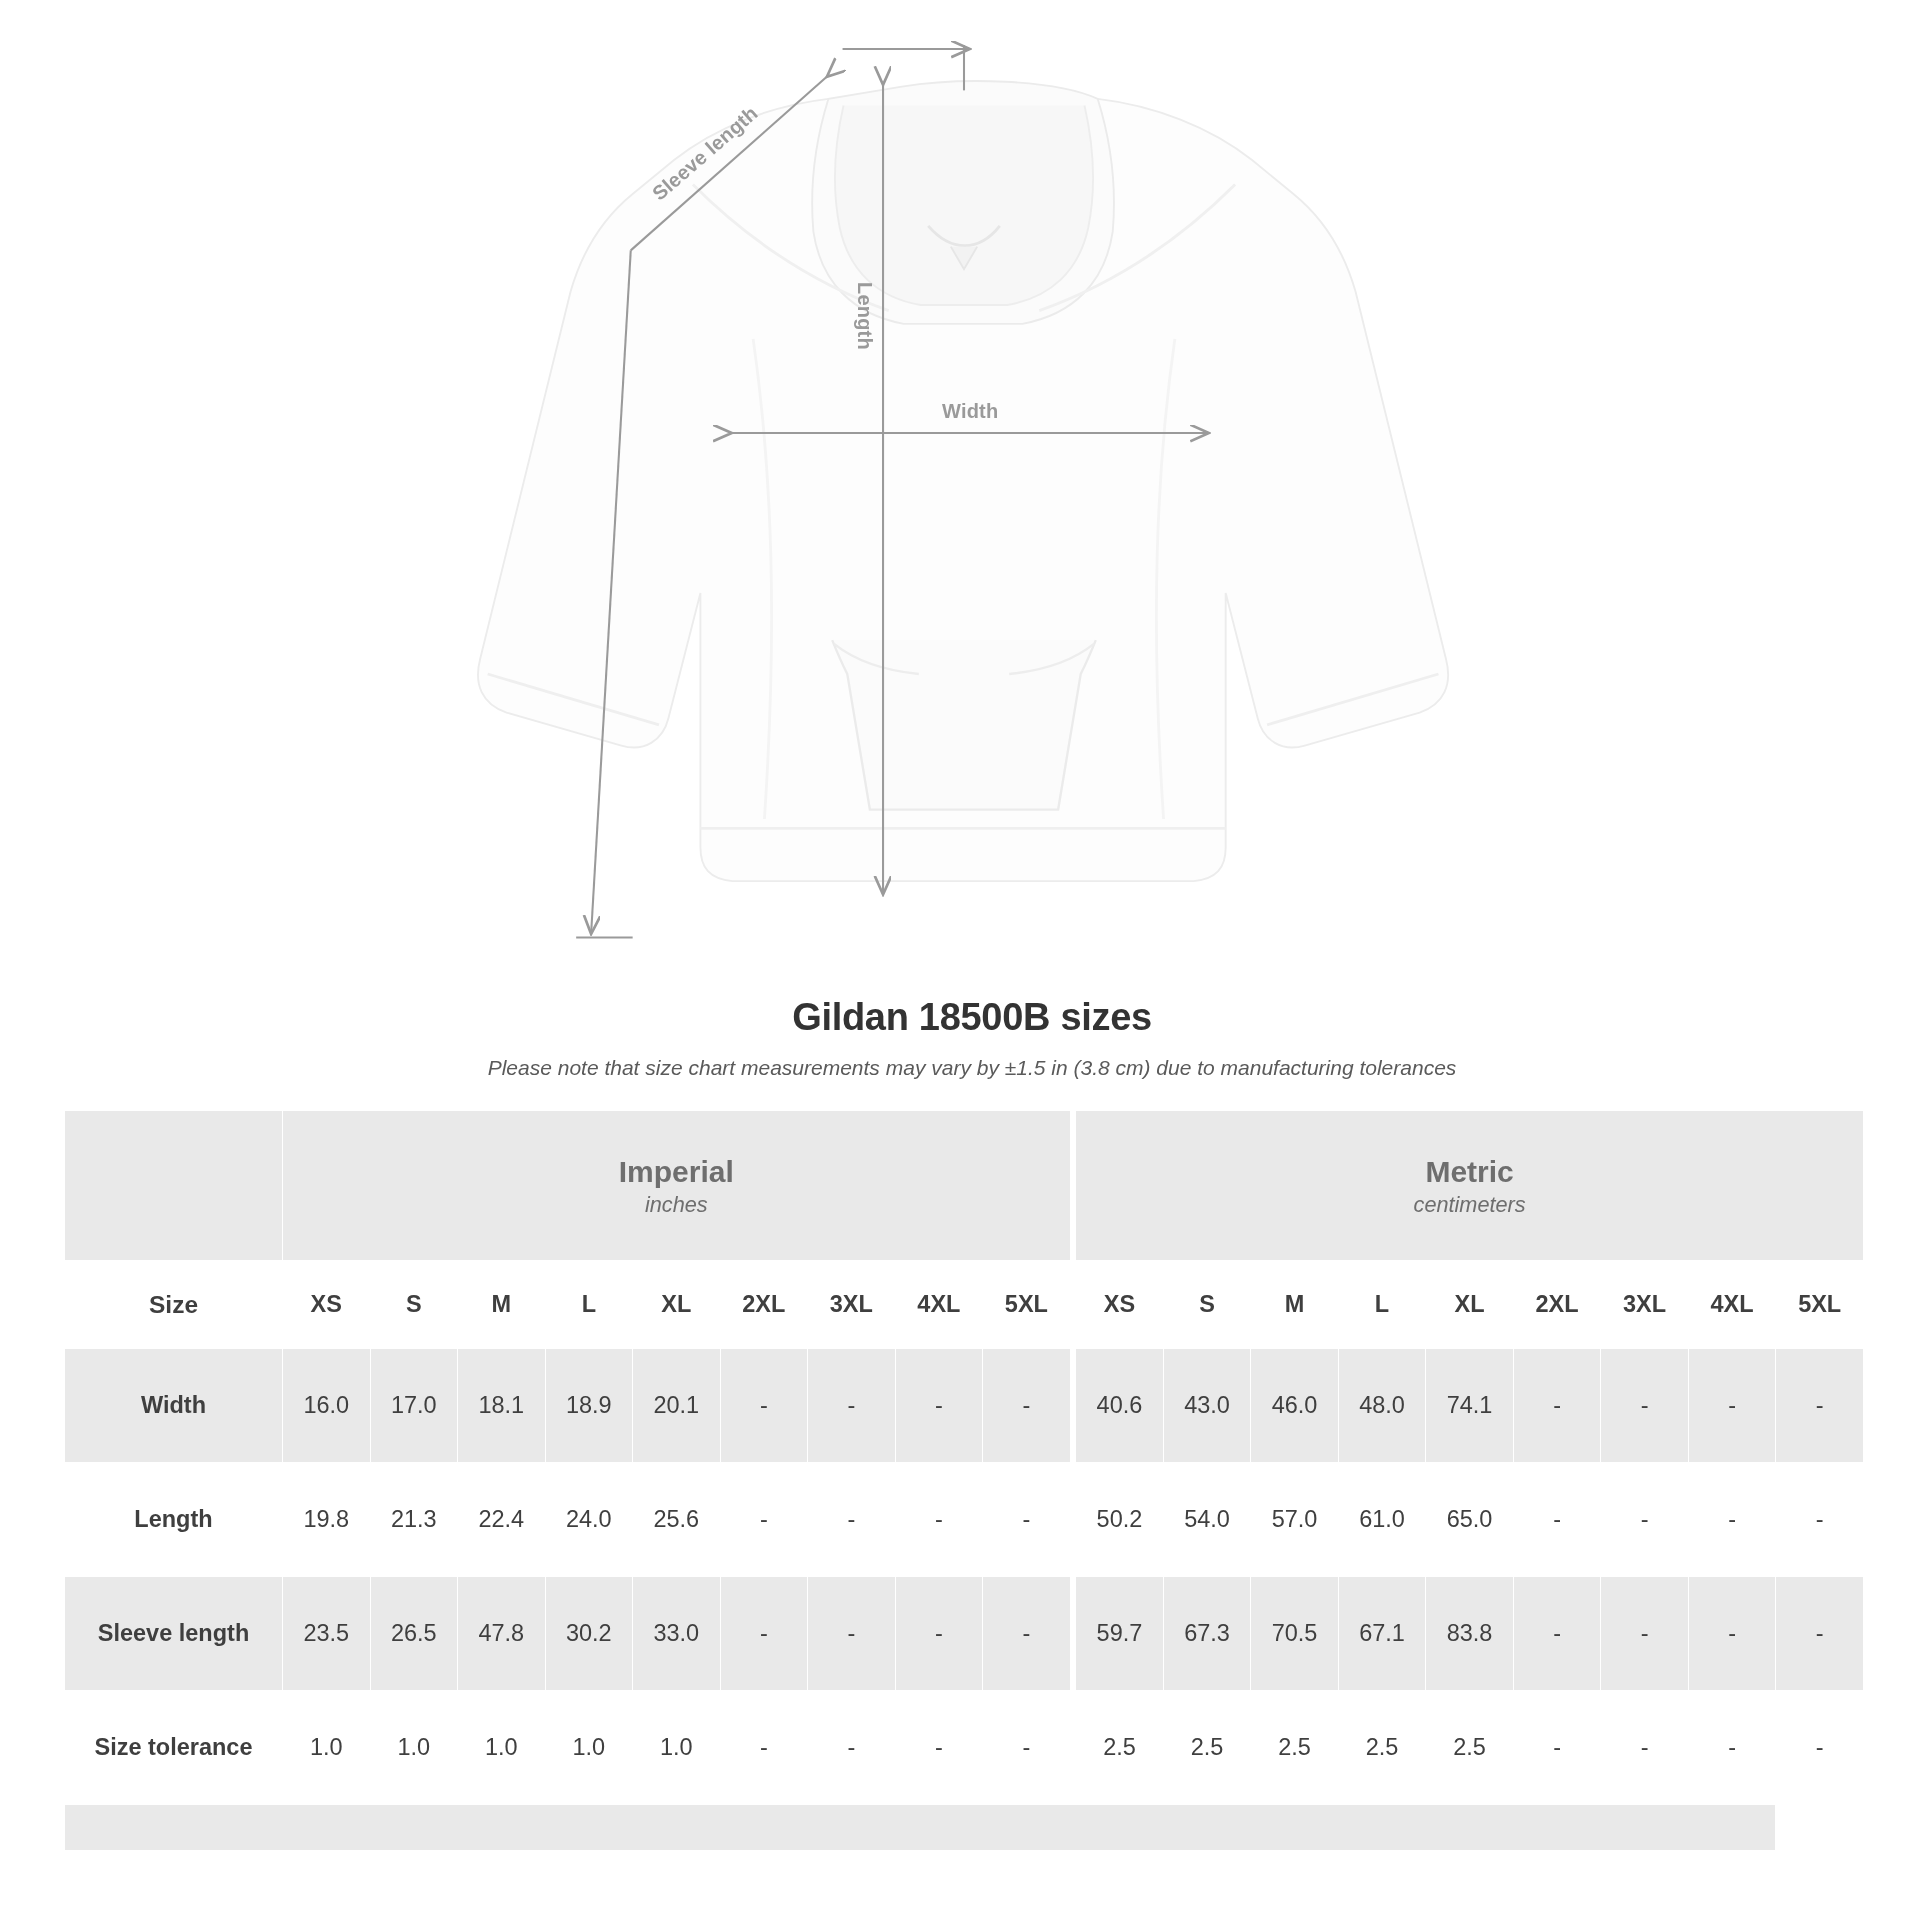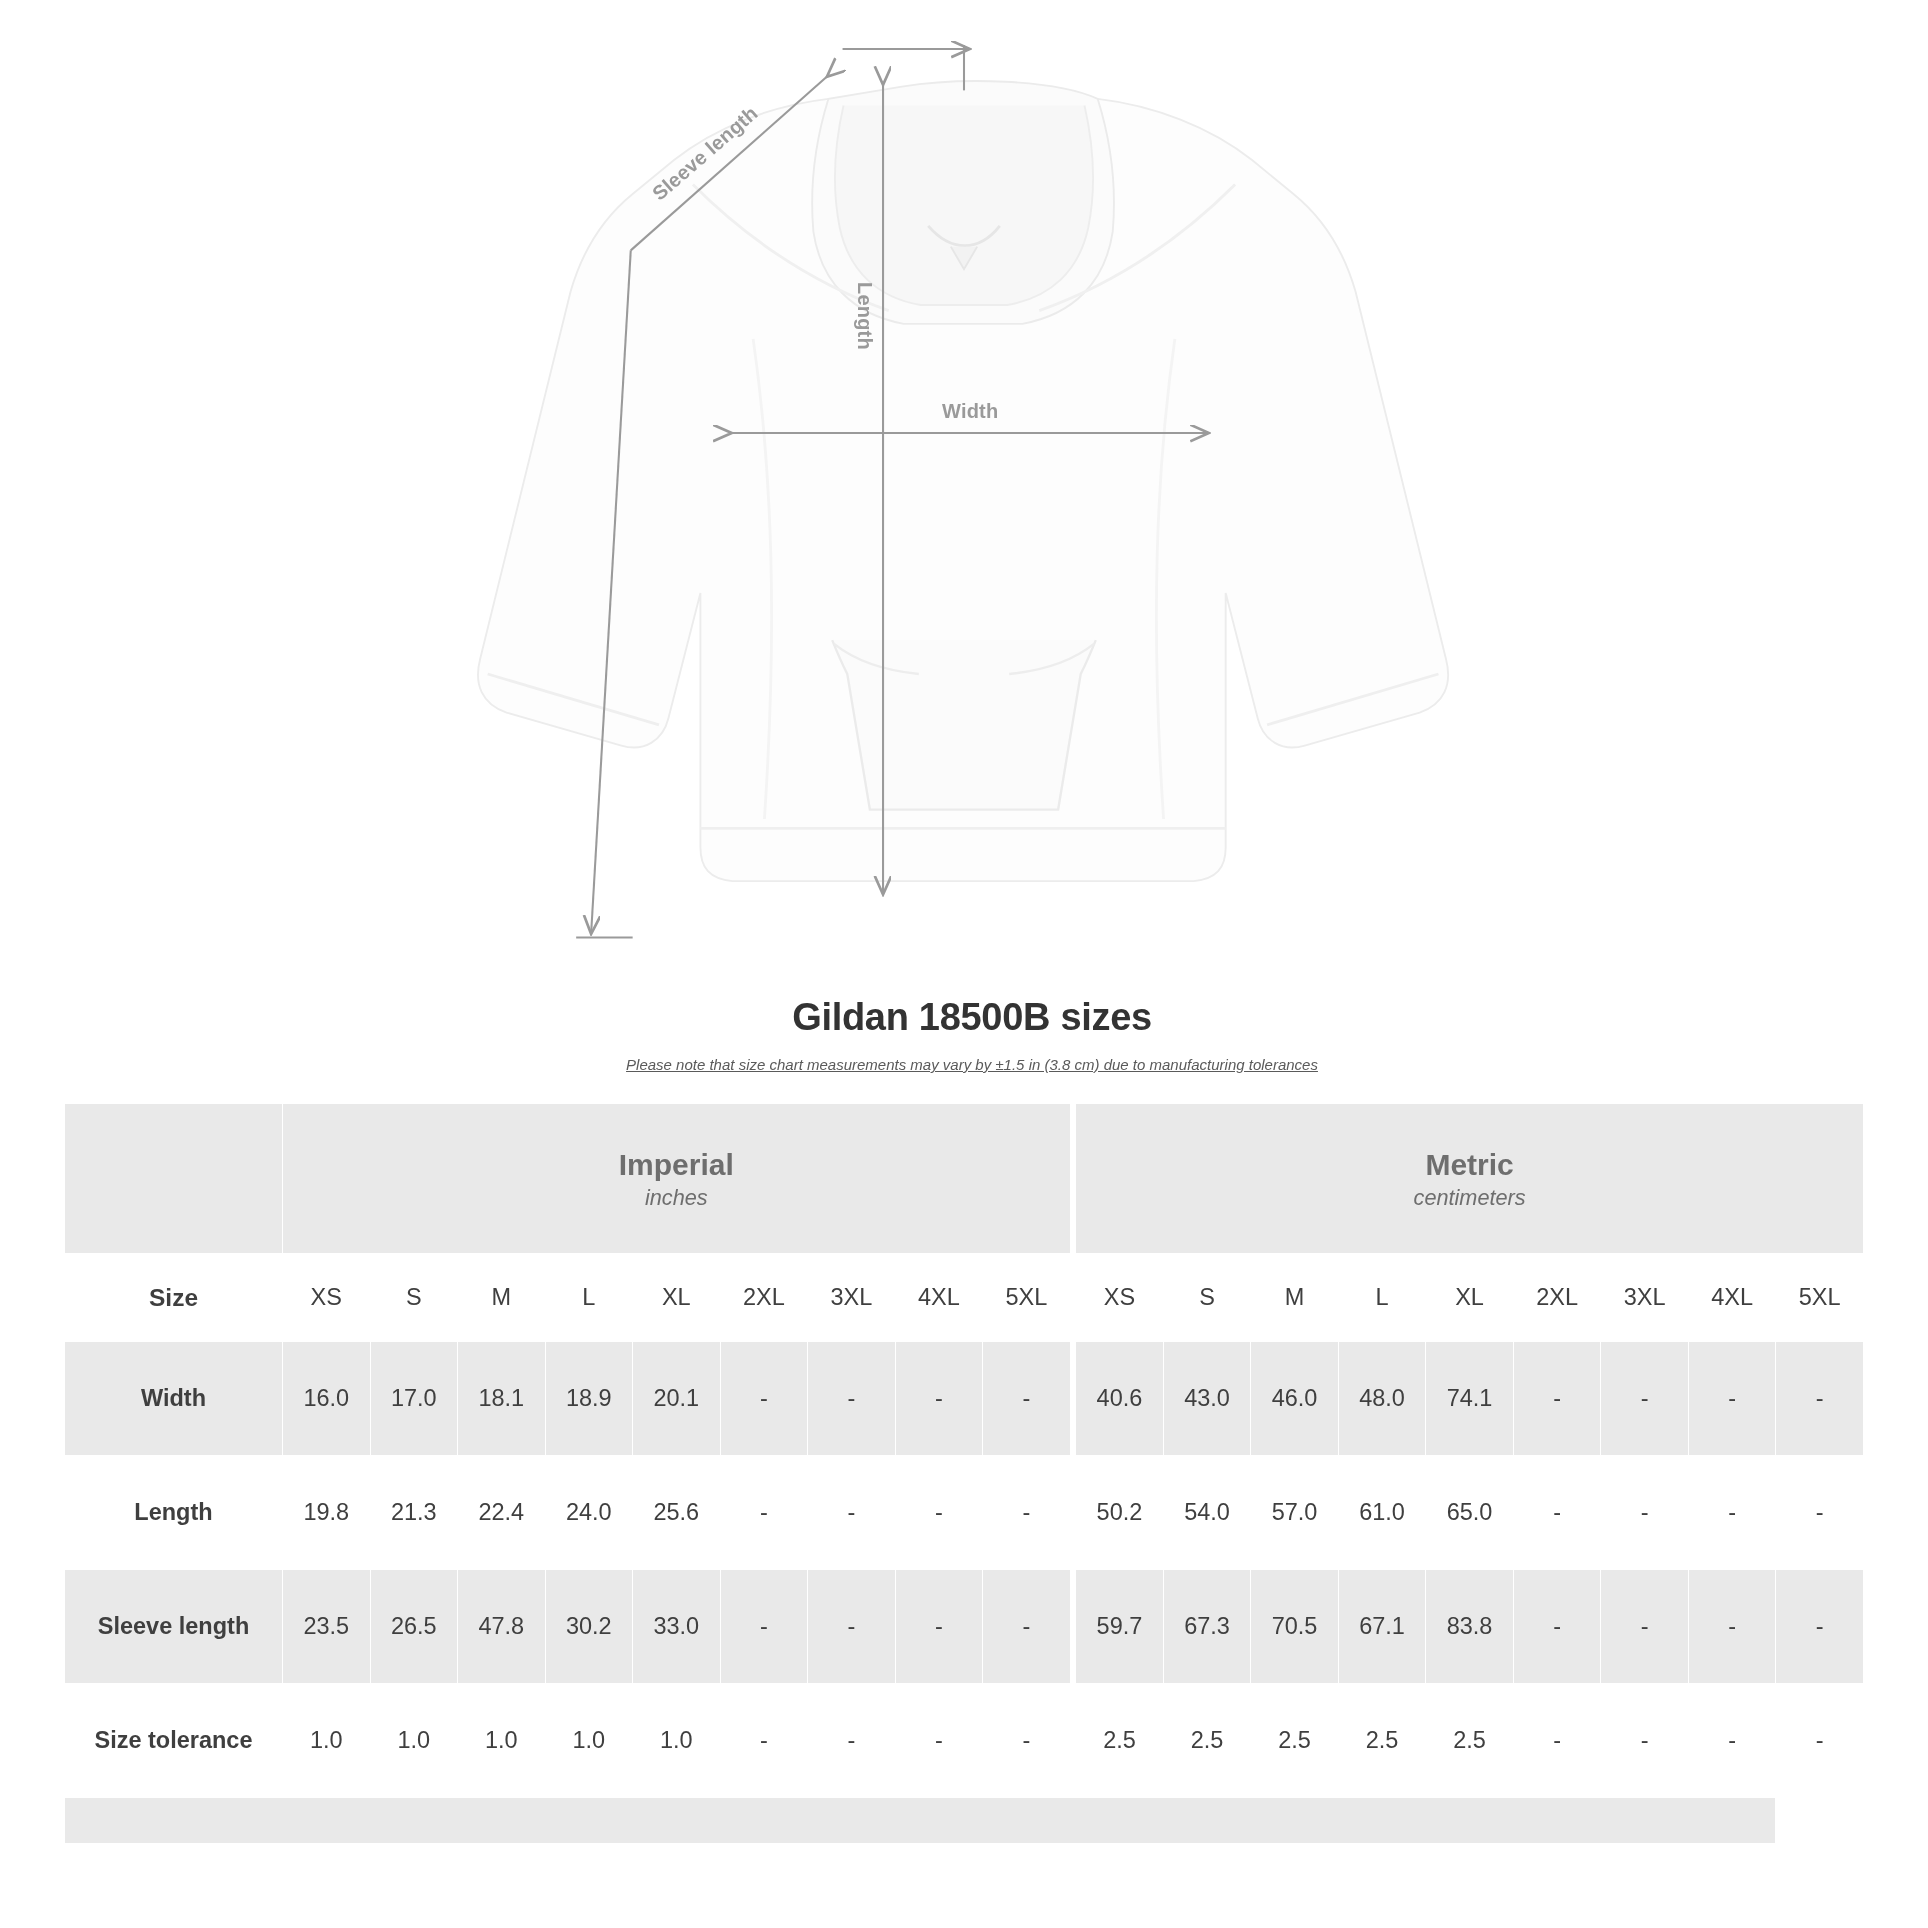--- a/index.html
+++ b/index.html
@@ -58,25 +58,24 @@
     padding-left: 16px;
   }
   .chart-title {
     font-size: 38px;
     font-weight: 700;
     color: #333333;
     margin: 0;
     letter-spacing: -0.3px;
   }
   .chart-note {
-    font-size: 15px;
+    font-size: 21px;
     font-style: italic;
     color: #5a5a5a;
     margin-top: 17px;
-    text-decoration: underline;
   }
 
   
   .table-wrap {
     margin: 30px 64px 0 64px;
     width: 1800px;
   }
   table.size-table {
     border-collapse: collapse;
     width: 100%;
@@ -102,21 +101,21 @@
   }
   .unit-sub {
     font-size: 21.7px;
     font-style: italic;
     color: #6e6e6e;
     margin-top: 2px;
   }
   .sizes-head td {
     background: #ffffff;
     height: 87px;
-    font-weight: 400;
+    font-weight: 700;
     color: #4a4a4a;
     font-size: 23.5px;
   }
   .sizes-head td.rowlabel {
     font-size: 24.5px;
   }
   tbody tr td {
     height: 113px;
     vertical-align: middle;
   }

